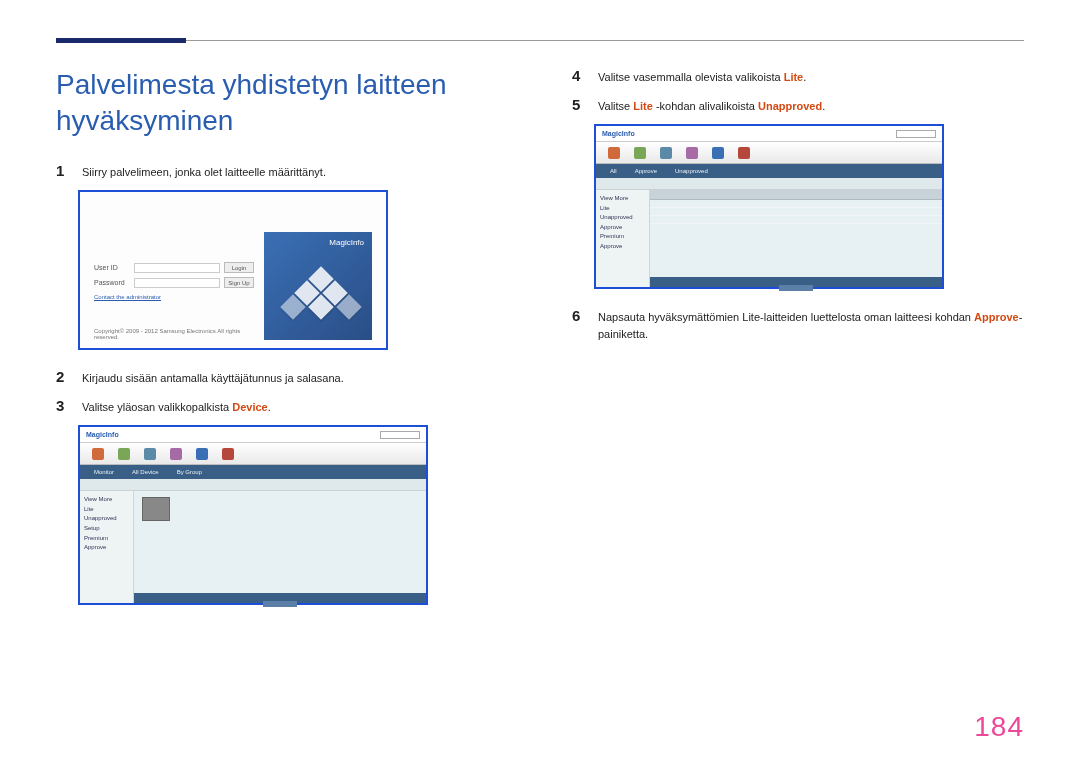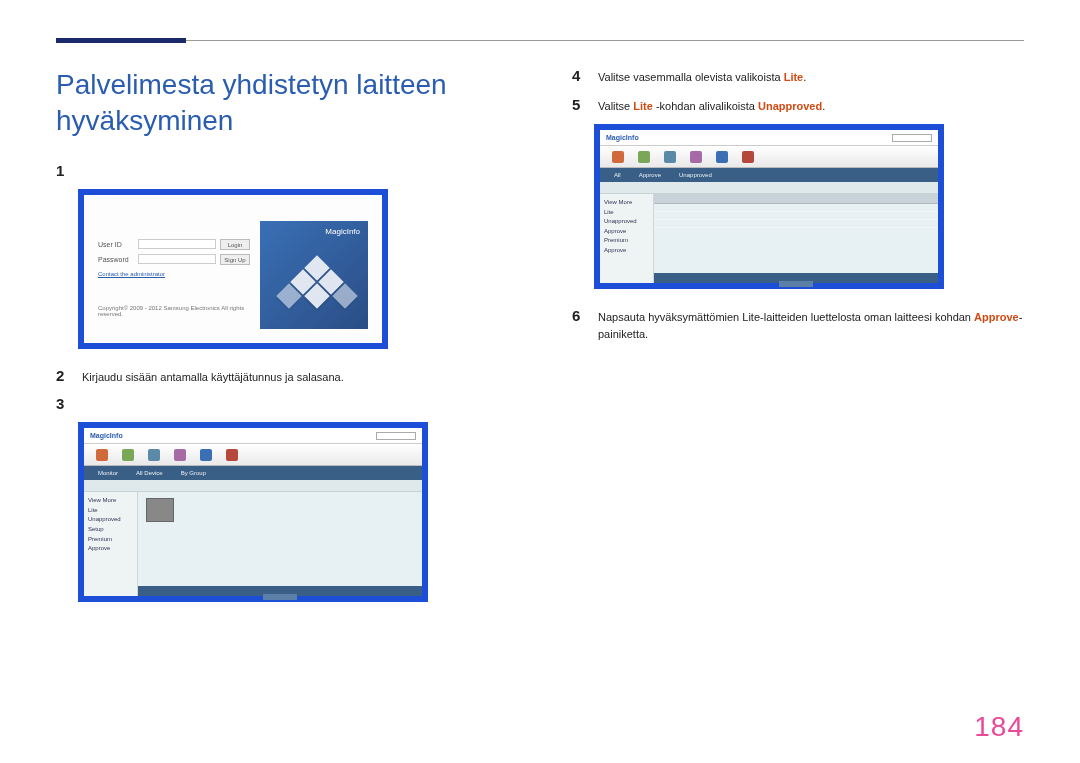--- a/index.html
+++ b/index.html
@@ -51,23 +51,24 @@
     font-size: 15px;
     font-weight: 700;
     color: #222;
     width: 14px;
   }
   .step-text { flex: 1; line-height: 1.5; }
   .hl { color: #d24a12; font-weight: 700; }
 
   
   .shot {
-    border: 6px solid #1d4ed8;
+    border: 2px solid #1d4ed8;
     margin: 10px 0 18px 22px;
     background: #fdfdfd;
+    align-items: flex-end;
   }
   .shot-login {
     width: 310px;
     height: 160px;
     padding: 26px 14px 8px 14px;
     display: flex;
     gap: 10px;
   }
   .login-form { flex: 1; font-size: 7px; color: #555; padding-top: 18px;}
   .login-row { display:flex; align-items:center; gap:4px; margin-bottom:4px;}
@@ -165,20 +166,21 @@
 <div class="page">
   <div class="top-rule"></div>
 
   <div class="columns">
 
     <div class="col">
       <h1 class="title">Palvelimesta yhdistetyn laitteen hyväksyminen</h1>
 
       <div class="step">
         <span class="step-num">1</span>
+        <span class="step-text">Siirry palvelimeen, jonka olet laitteelle määrittänyt.</span>
       </div>
 
       <div class="shot shot-login">
         <div class="login-form">
           <div class="login-row">
             <label>User ID</label>
             <div class="inp"></div>
             <div class="btn">Login</div>
           </div>
           <div class="login-row">
@@ -200,20 +202,23 @@
         </div>
       </div>
 
       <div class="step">
         <span class="step-num">2</span>
         <span class="step-text">Kirjaudu sisään antamalla käyttäjätunnus ja salasana.</span>
       </div>
 
       <div class="step">
         <span class="step-num">3</span>
+        <span class="step-text">
+          <span>Valitse yläosan valikkopalkista </span><span class="hl">Device</span><span>.</span>
+        </span>
       </div>
 
       <div class="shot shot-app small">
         <div class="app-top">
           <span>MagicInfo</span>
           <span class="sp"></span>
           <span class="srch"></span>
         </div>
         <div class="app-nav">
           <span>

